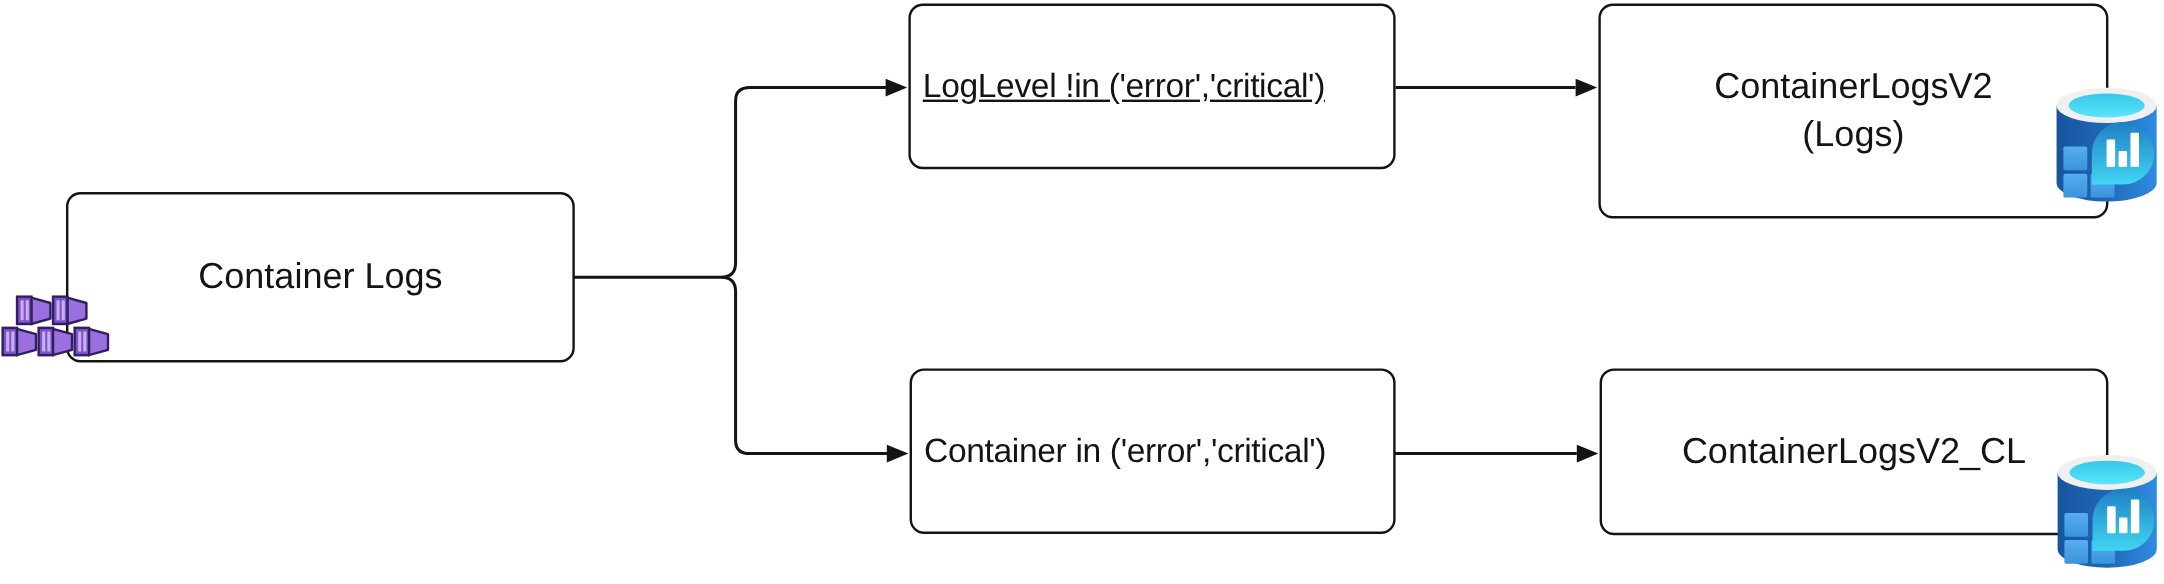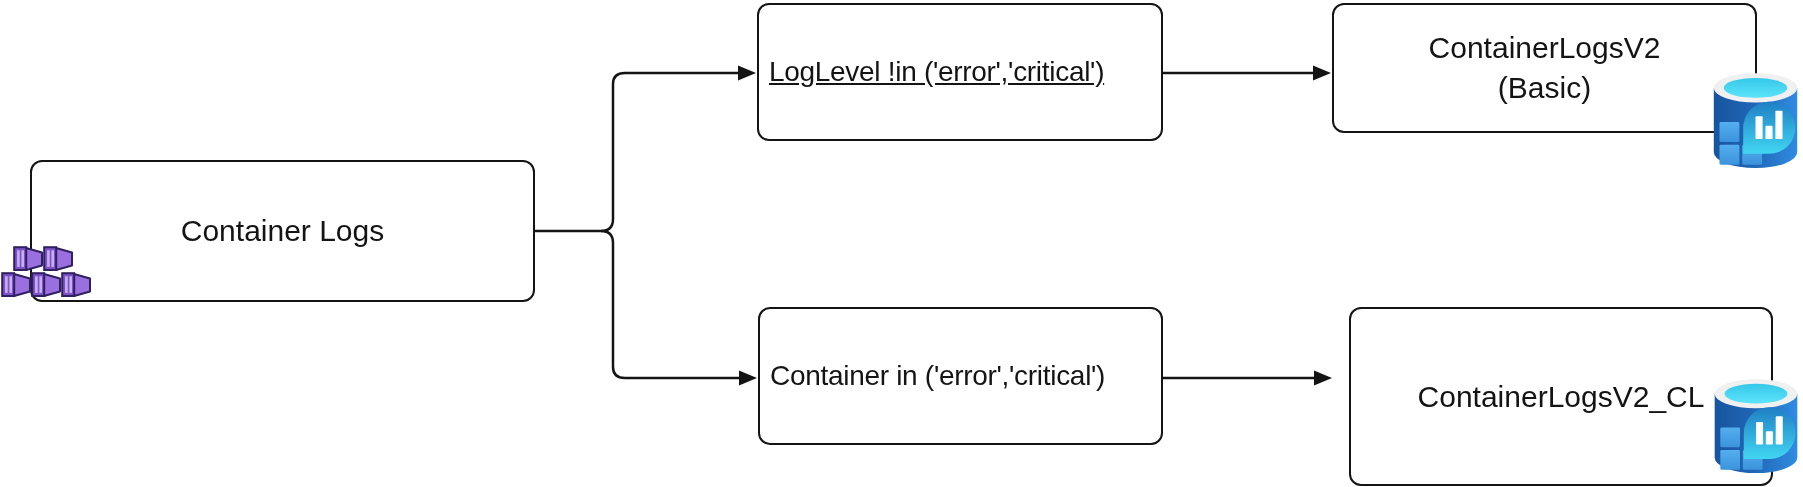--- a/index.html
+++ b/index.html
@@ -20,25 +20,25 @@
     border-radius:12px;
     display:flex;
     align-items:center;
     z-index:2;
     font-size:30px;
     line-height:40px;
     white-space:nowrap;
   }
   .node.center{justify-content:center;text-align:center;}
   .node.left{justify-content:flex-start;padding-left:10px;font-size:28px;letter-spacing:-0.3px;}
-  #src  {left:30px;  top:160px; width:505px; height:142px;justify-content:center;}
+  #src  {left:55px;  top:160px; width:424px; height:142px;justify-content:center;}
   #flt1 {left:757px; top:3px;   width:406px; height:138px;text-decoration:underline;}
   #flt2 {left:758px; top:307px; width:405px; height:138px;}
-  #dst1 {left:1332px;top:3px;   width:425px; height:130px;}
-  #dst2 {left:1333px;top:307px; width:424px; height:179px;margin-left:16px;}
+  #dst1 {left:1332px;top:3px;   width:425px; height:179px;}
+  #dst2 {left:1333px;top:307px; width:424px; height:139px;}
   .icon{position:absolute;z-index:3;}
   #containers-icon{left:-1px;top:245px;width:94px;height:56px;}
   #db-top   {left:1708px;top:68px; width:95px;height:109px;}
   #db-bottom{left:1709px;top:374px;width:94px;height:108px;}
   .stack{display:block;}
 </style>
 </head>
 <body>
 
 <div class="canvas">
@@ -107,21 +107,21 @@
     <span>LogLevel !in ('error','critical')</span>
   </div>
 
   <div class="node left" id="flt2">
     <span>Container in ('error','critical')</span>
   </div>
 
   <div class="node center" id="dst1">
     <span>
       <span class="stack">ContainerLogsV2</span>
-      <span class="stack">(Basic)</span>
+      <span class="stack">(Logs)</span>
     </span>
   </div>
 
   <div class="node center" id="dst2">
     <span>
       <span class="stack">ContainerLogsV2_CL</span>
     </span>
   </div>
 
   <svg class="icon" id="containers-icon" viewBox="0 0 94 56">

